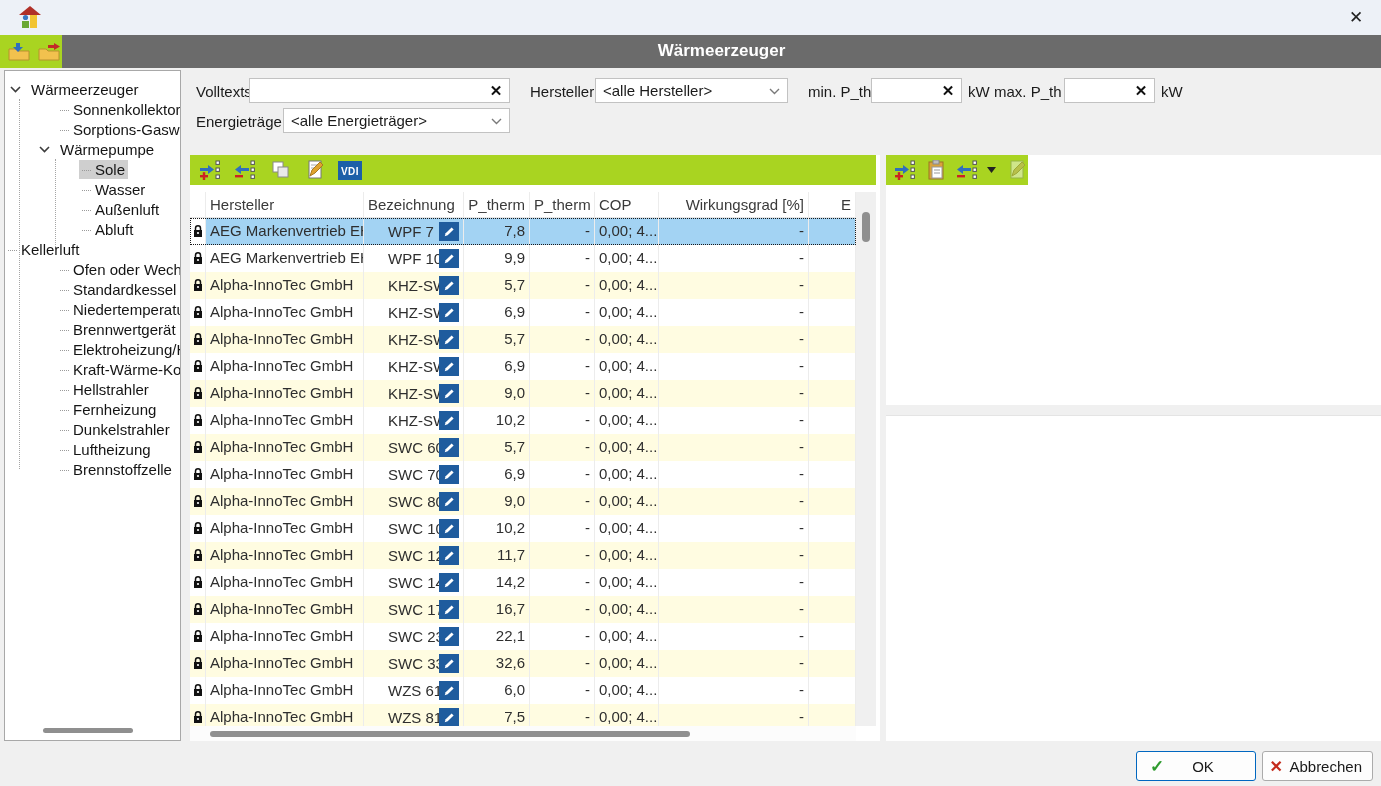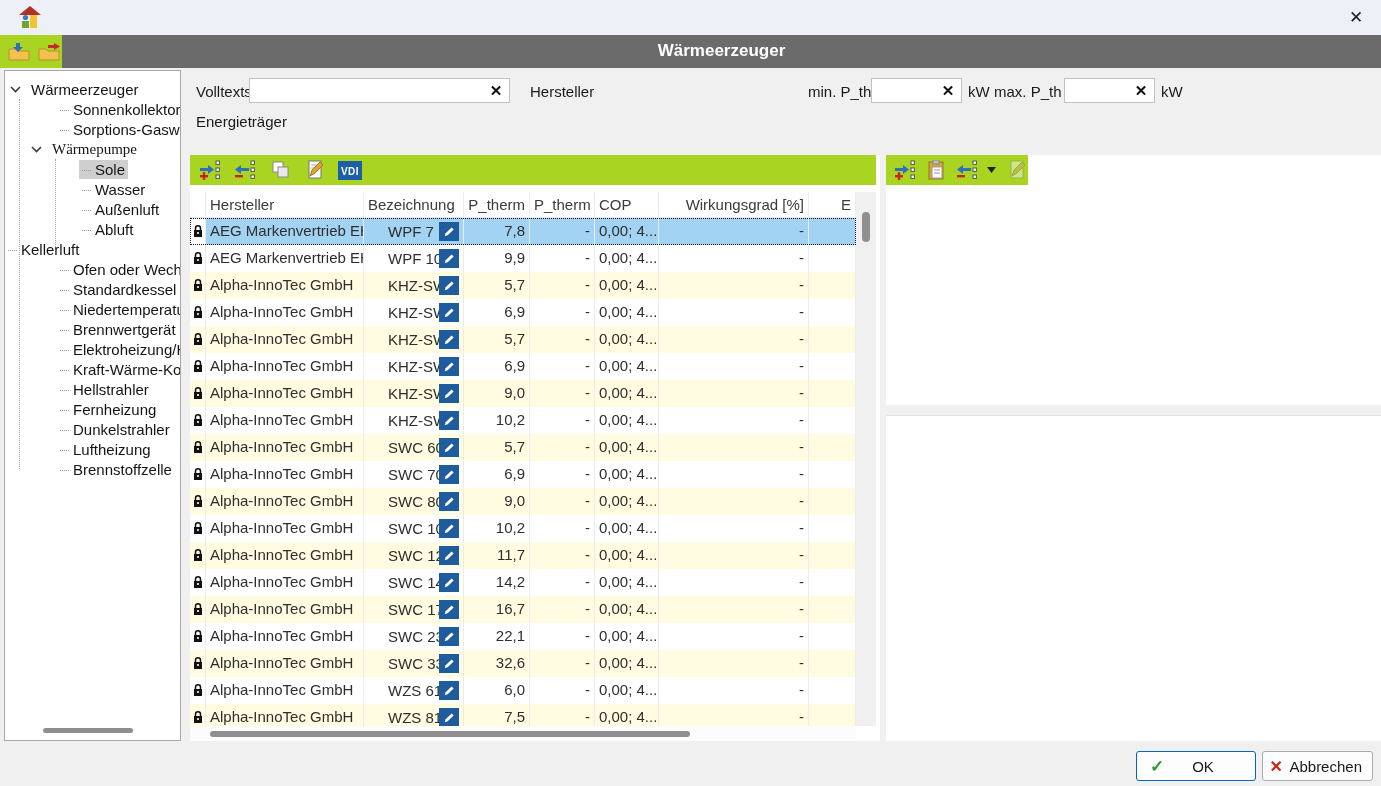--- a/index.html
+++ b/index.html
@@ -144,21 +144,21 @@
             </svg>
           </span>
           <span class="tree-label">Wärmeerzeuger</span>
         </div>
         <div class="tree-item leaf" style="padding-left: 52px;">
           <span class="tree-label">Sonnenkollektor</span>
         </div>
         <div class="tree-item leaf" style="padding-left: 52px;">
           <span class="tree-label">Sorptions-Gaswärme</span>
         </div>
-        <div class="tree-item" style="padding-left: 26px; font-family: Liberation Serif, serif;">
+        <div class="tree-item" style="padding-left: 34px;">
           <span class="chevwrap">
             <svg width="11" height="7" viewBox="0 0 11 7">
               <polyline points="1,1 5.5,5.5 10,1" fill="none" stroke="#3c3c3c" stroke-width="1.6"></polyline>
             </svg>
           </span>
           <span class="tree-label">Wärmepumpe</span>
         </div>
         <div class="tree-item leaf" style="padding-left: 74px;">
           <span class="tree-label selected">Sole</span>
         </div>
@@ -211,36 +211,48 @@
     <div class="tree-hscroll"></div>
   </div>
 
   <div class="flabel" style="left:196px; top:82px;">Volltextsuche</div>
   <div class="tinput" style="left:249px; top:78px; width:261px;">
     <input type="text" value="" style="">
     <span class="clear-x">✕</span>
   </div>
 
   <div class="flabel" style="left:530px; top:82px;">Hersteller</div>
+  <div class="combo" style="left:595px; top:78px; width:193px;">
+    <span>&lt;alle Hersteller&gt;</span>
+    <svg width="11" height="7" viewBox="0 0 11 7">
+        <polyline points="1,1 5.5,5.5 10,1" fill="none" stroke="#7a7a7a" stroke-width="1.4"></polyline>
+      </svg>
+  </div>
 
   <div class="flabel" style="left:808px; top:82px;">min. P_th</div>
   <div class="tinput" style="left:871px; top:78px; width:91px;">
     <input type="text" value="" style="">
     <span class="clear-x">✕</span>
   </div>
   <div class="flabel" style="left:968px; top:82px;">kW</div>
 
   <div class="flabel" style="left:994px; top:82px;">max. P_th</div>
   <div class="tinput" style="left:1064px; top:78px; width:91px;">
     <input type="text" value="" style="">
     <span class="clear-x">✕</span>
   </div>
   <div class="flabel" style="left:1161px; top:82px;">kW</div>
 
   <div class="flabel" style="left:196px; top:112px;">Energieträger</div>
+  <div class="combo" style="left:283px; top:108px; width:227px;">
+    <span>&lt;alle Energieträger&gt;</span>
+    <svg width="11" height="7" viewBox="0 0 11 7">
+        <polyline points="1,1 5.5,5.5 10,1" fill="none" stroke="#7a7a7a" stroke-width="1.4"></polyline>
+      </svg>
+  </div>
 
   <div class="table-panel">
     <div class="tbl-toolbar">
       <span class="tbi">
         <svg width="22" height="20" viewBox="0 0 22 20">
           <rect x="1" y="8" width="8" height="3" fill="#2f6fbd"></rect>
             <polygon points="9,5 15,9.5 9,14" fill="#2f6fbd"></polygon>
           <rect x="1" y="15" width="8" height="2.4" fill="#cc2222"></rect>
             <rect x="3.8" y="12.2" width="2.4" height="8" fill="#cc2222"></rect>
           <rect x="17" y="1" width="3.4" height="3.4" fill="#fff" stroke="#555"></rect>

